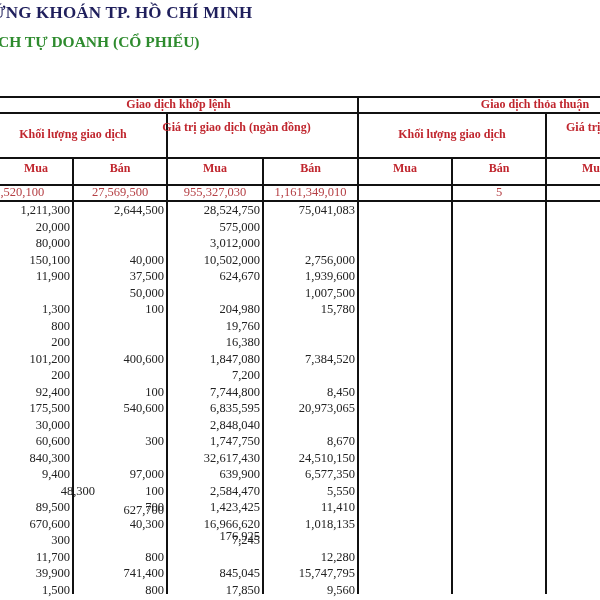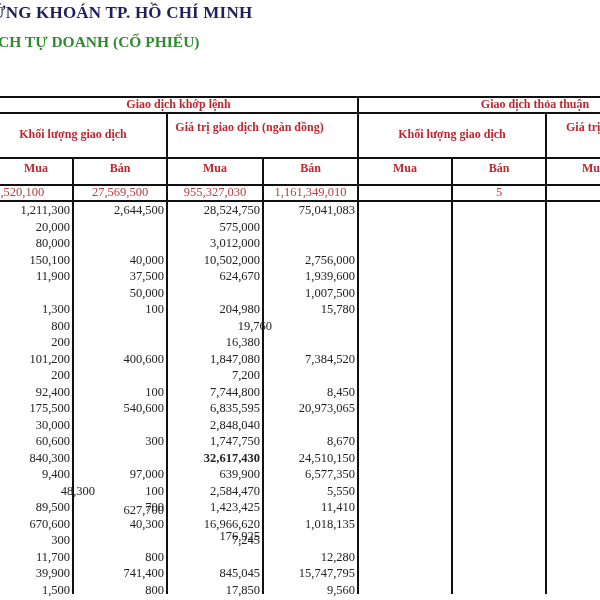--- a/index.html
+++ b/index.html
@@ -35,21 +35,21 @@
   <div class="vline" style="left:166px;top:112px;width:2px;height:482px;"></div>
   <div class="vline" style="left:262px;top:157px;width:2px;height:437px;"></div>
   <div class="vline" style="left:357px;top:96px;width:2px;height:498px;"></div>
   <div class="vline" style="left:451px;top:157px;width:2px;height:437px;"></div>
   <div class="vline" style="left:545px;top:112px;width:2px;height:482px;"></div>
 
   <div class="hdr" style="left:0;width:357px;top:97px;">Giao dịch khớp lệnh</div>
   <div class="hdr" style="left:420px;width:230px;top:97px;">Giao dịch thỏa thuận</div>
 
   <div class="hdr" style="left:-20px;width:186px;top:127px;">Khối lượng giao dịch</div>
-  <div class="hdr" style="left:164px;width:171px;top:120px;">Giá trị giao dịch (ngàn đồng)</div>
+  <div class="hdr" style="left:151px;width:171px;top:120px;">Giá trị giao dịch (ngàn đồng)</div>
   <div class="hdr" style="left:359px;width:186px;top:127px;">Khối lượng giao dịch</div>
   <div class="hdr" style="left:566px;top:120px;">Giá trị</div>
 
   <div class="hdr" style="left:0;width:72px;top:161px;">Mua</div>
   <div class="hdr" style="left:74px;width:92px;top:161px;">Bán</div>
   <div class="hdr" style="left:168px;width:94px;top:161px;">Mua</div>
   <div class="hdr" style="left:264px;width:93px;top:161px;">Bán</div>
   <div class="hdr" style="left:359px;width:92px;top:161px;">Mua</div>
   <div class="hdr" style="left:453px;width:92px;top:161px;">Bán</div>
   <div class="hdr" style="left:582px;top:161px;">Mu</div>
@@ -103,21 +103,21 @@
     </div>
     <div>
       <div class="cell" style="right: 530px; top: 301px; margin-left: 44px;">1,300</div>
       <div class="cell" style="right: 436px; top: 301px;">100</div>
       <div class="cell" style="right: 340px; top: 301px;">204,980</div>
       <div class="cell" style="right: 245px; top: 301px;">15,780</div>
     </div>
     <div>
       <div class="cell" style="right: 530px; top: 317.5px;">800</div>
       <div class="cell" style="right: 436px; top: 317.5px;"></div>
-      <div class="cell" style="right: 328px; top: 317.5px; text-align: center;">19,760</div>
+      <div class="cell" style="right: 340px; top: 317.5px; text-align: center;">19,760</div>
       <div class="cell" style="right: 245px; top: 317.5px;"></div>
     </div>
     <div>
       <div class="cell" style="right: 530px; top: 334px;">200</div>
       <div class="cell" style="right: 436px; top: 334px;"></div>
       <div class="cell" style="right: 340px; top: 334px;">16,380</div>
       <div class="cell" style="right: 245px; top: 334px;"></div>
     </div>
     <div>
       <div class="cell" style="right: 530px; top: 350.5px;">101,200</div>
@@ -151,21 +151,21 @@
     </div>
     <div>
       <div class="cell" style="right: 530px; top: 433px;">60,600</div>
       <div class="cell" style="right: 436px; top: 433px;">300</div>
       <div class="cell" style="right: 340px; top: 433px;">1,747,750</div>
       <div class="cell" style="right: 245px; top: 433px;">8,670</div>
     </div>
     <div>
       <div class="cell" style="right: 530px; top: 449.5px;">840,300</div>
       <div class="cell" style="right: 436px; top: 466px; margin-top: 36px;">627,700</div>
-      <div class="cell" style="right: 340px; top: 449.5px; font-weight: bold;">32,617,430</div>
+      <div class="cell" style="right: 340px; top: 449.5px;">32,617,430</div>
       <div class="cell" style="right: 245px; top: 449.5px;">24,510,150</div>
     </div>
     <div>
       <div class="cell" style="right: 530px; top: 466px;">9,400</div>
       <div class="cell" style="right: 436px; top: 466px;">97,000</div>
       <div class="cell" style="right: 340px; top: 466px;">639,900</div>
       <div class="cell" style="right: 245px; top: 466px; font-family: Liberation Serif, serif;">6,577,350</div>
     </div>
     <div>
       <div class="cell" style="right: 505px; top: 482.5px;">48,300</div>

